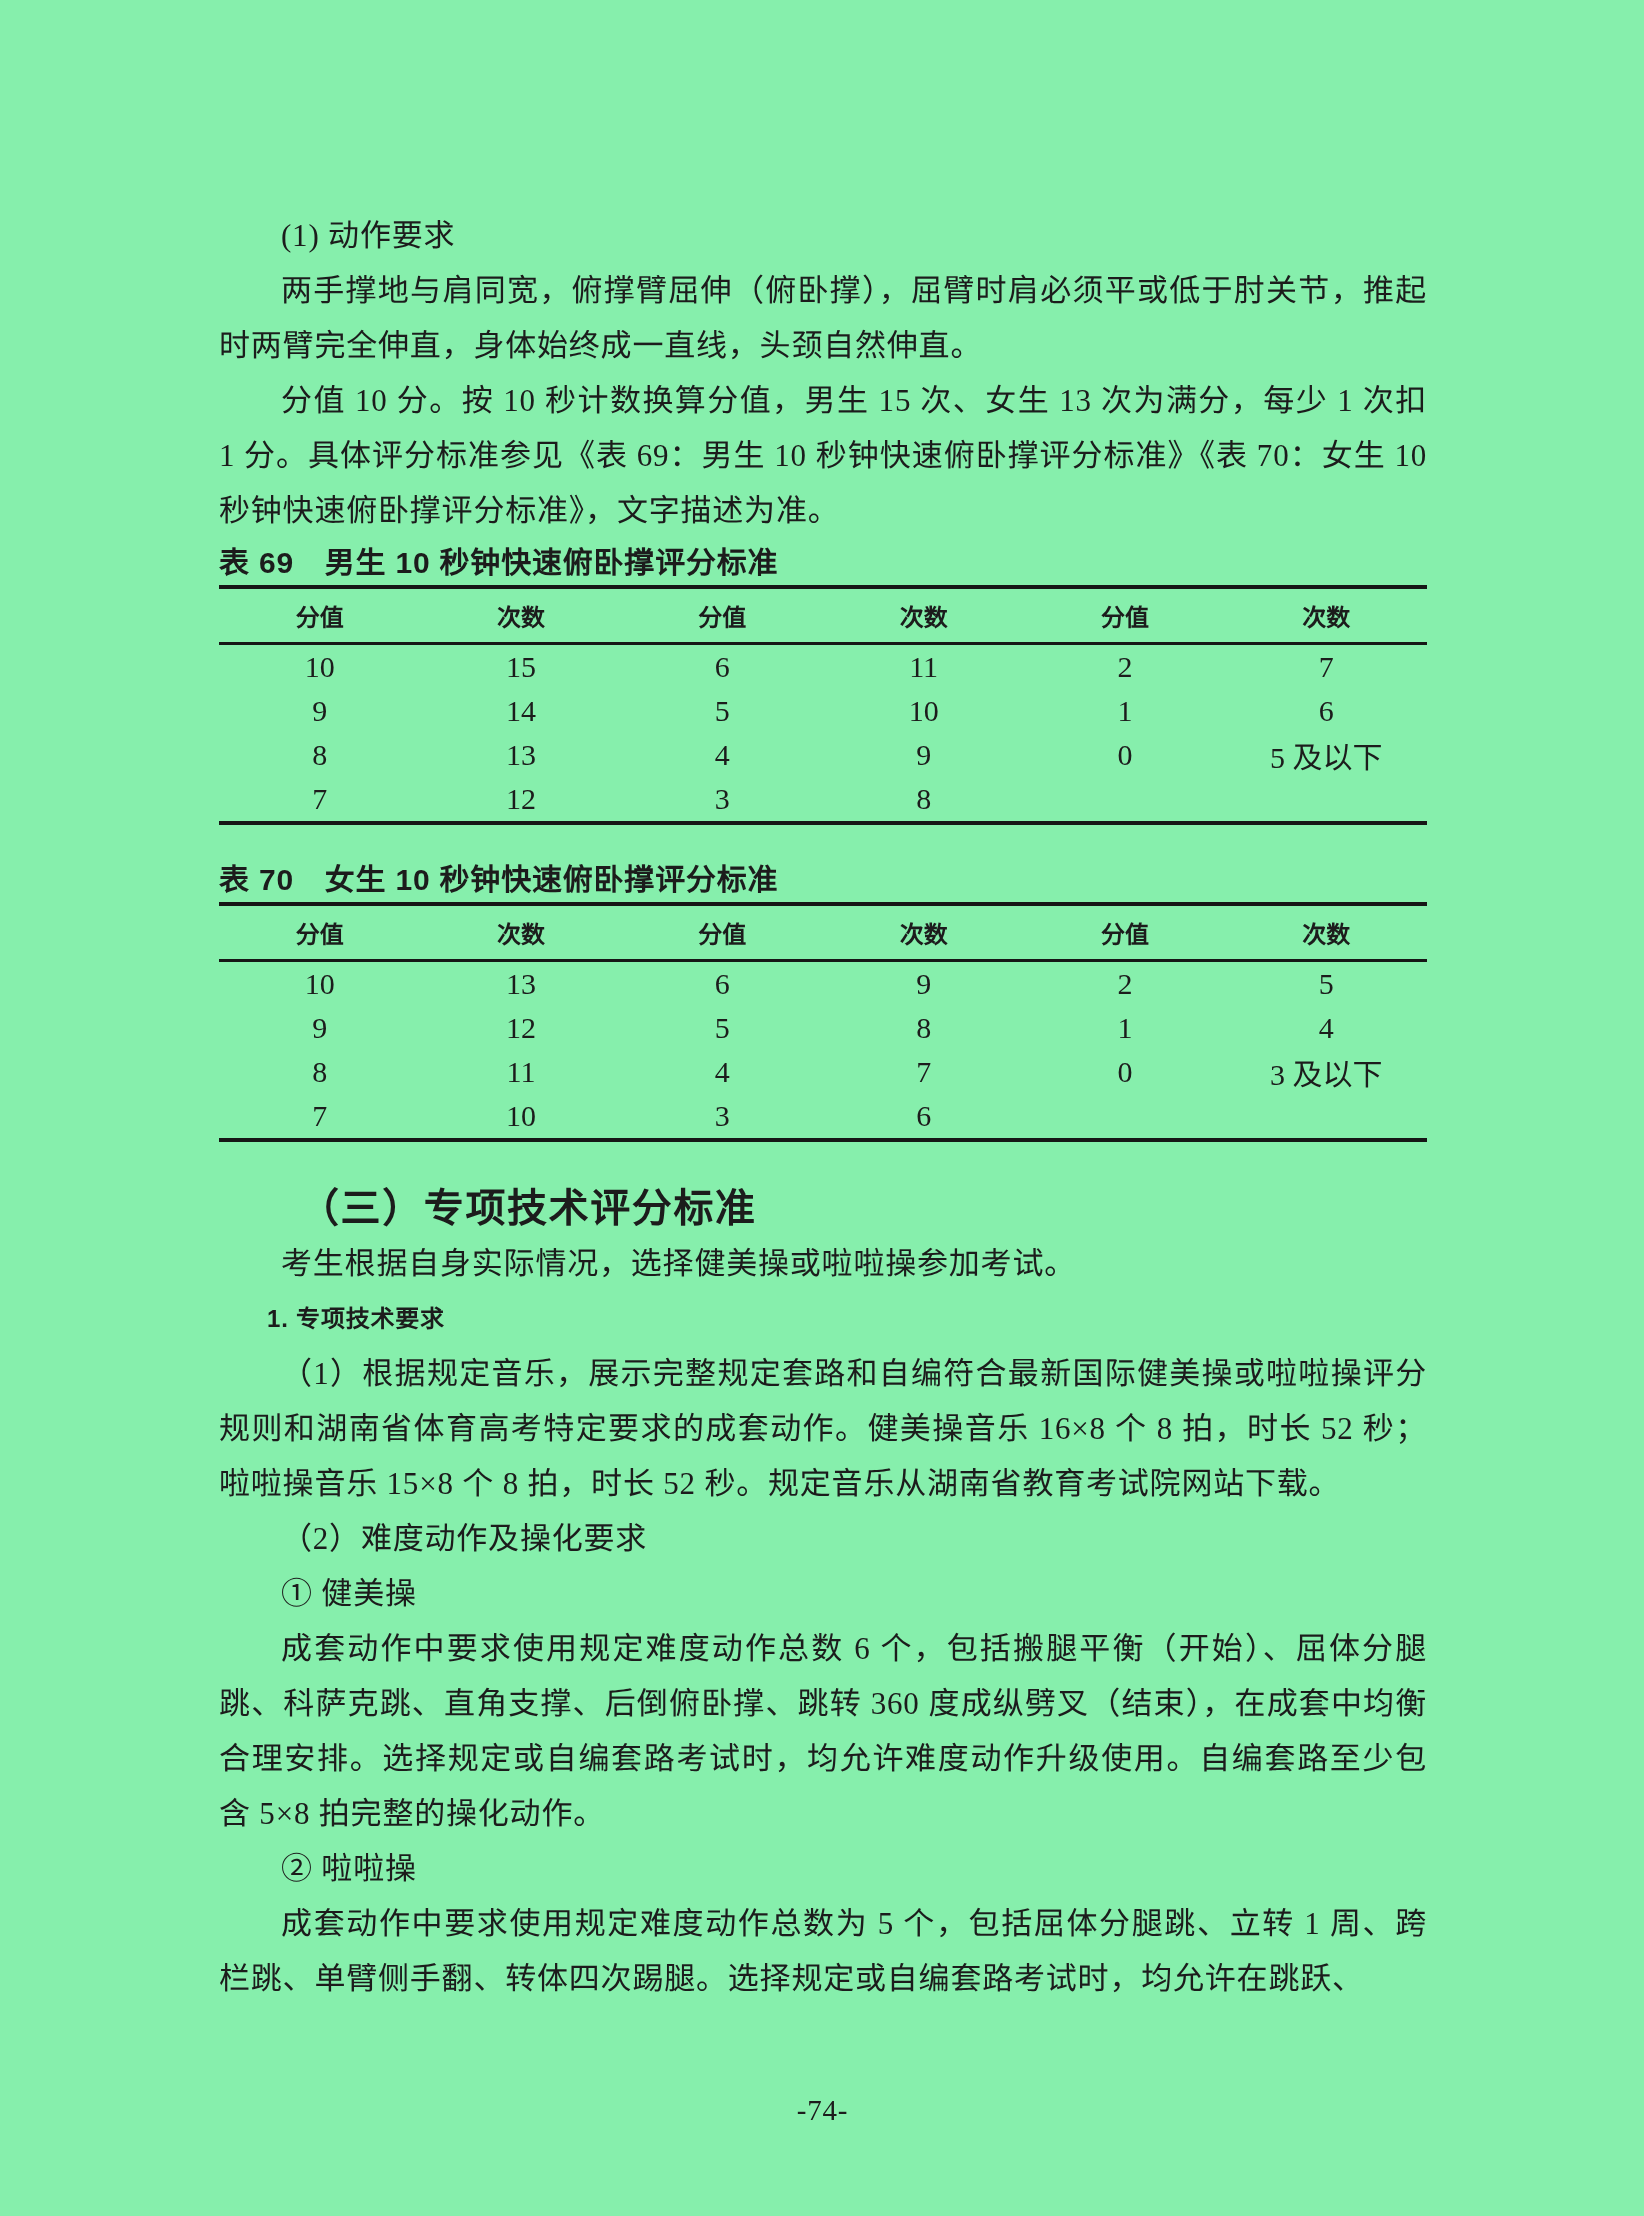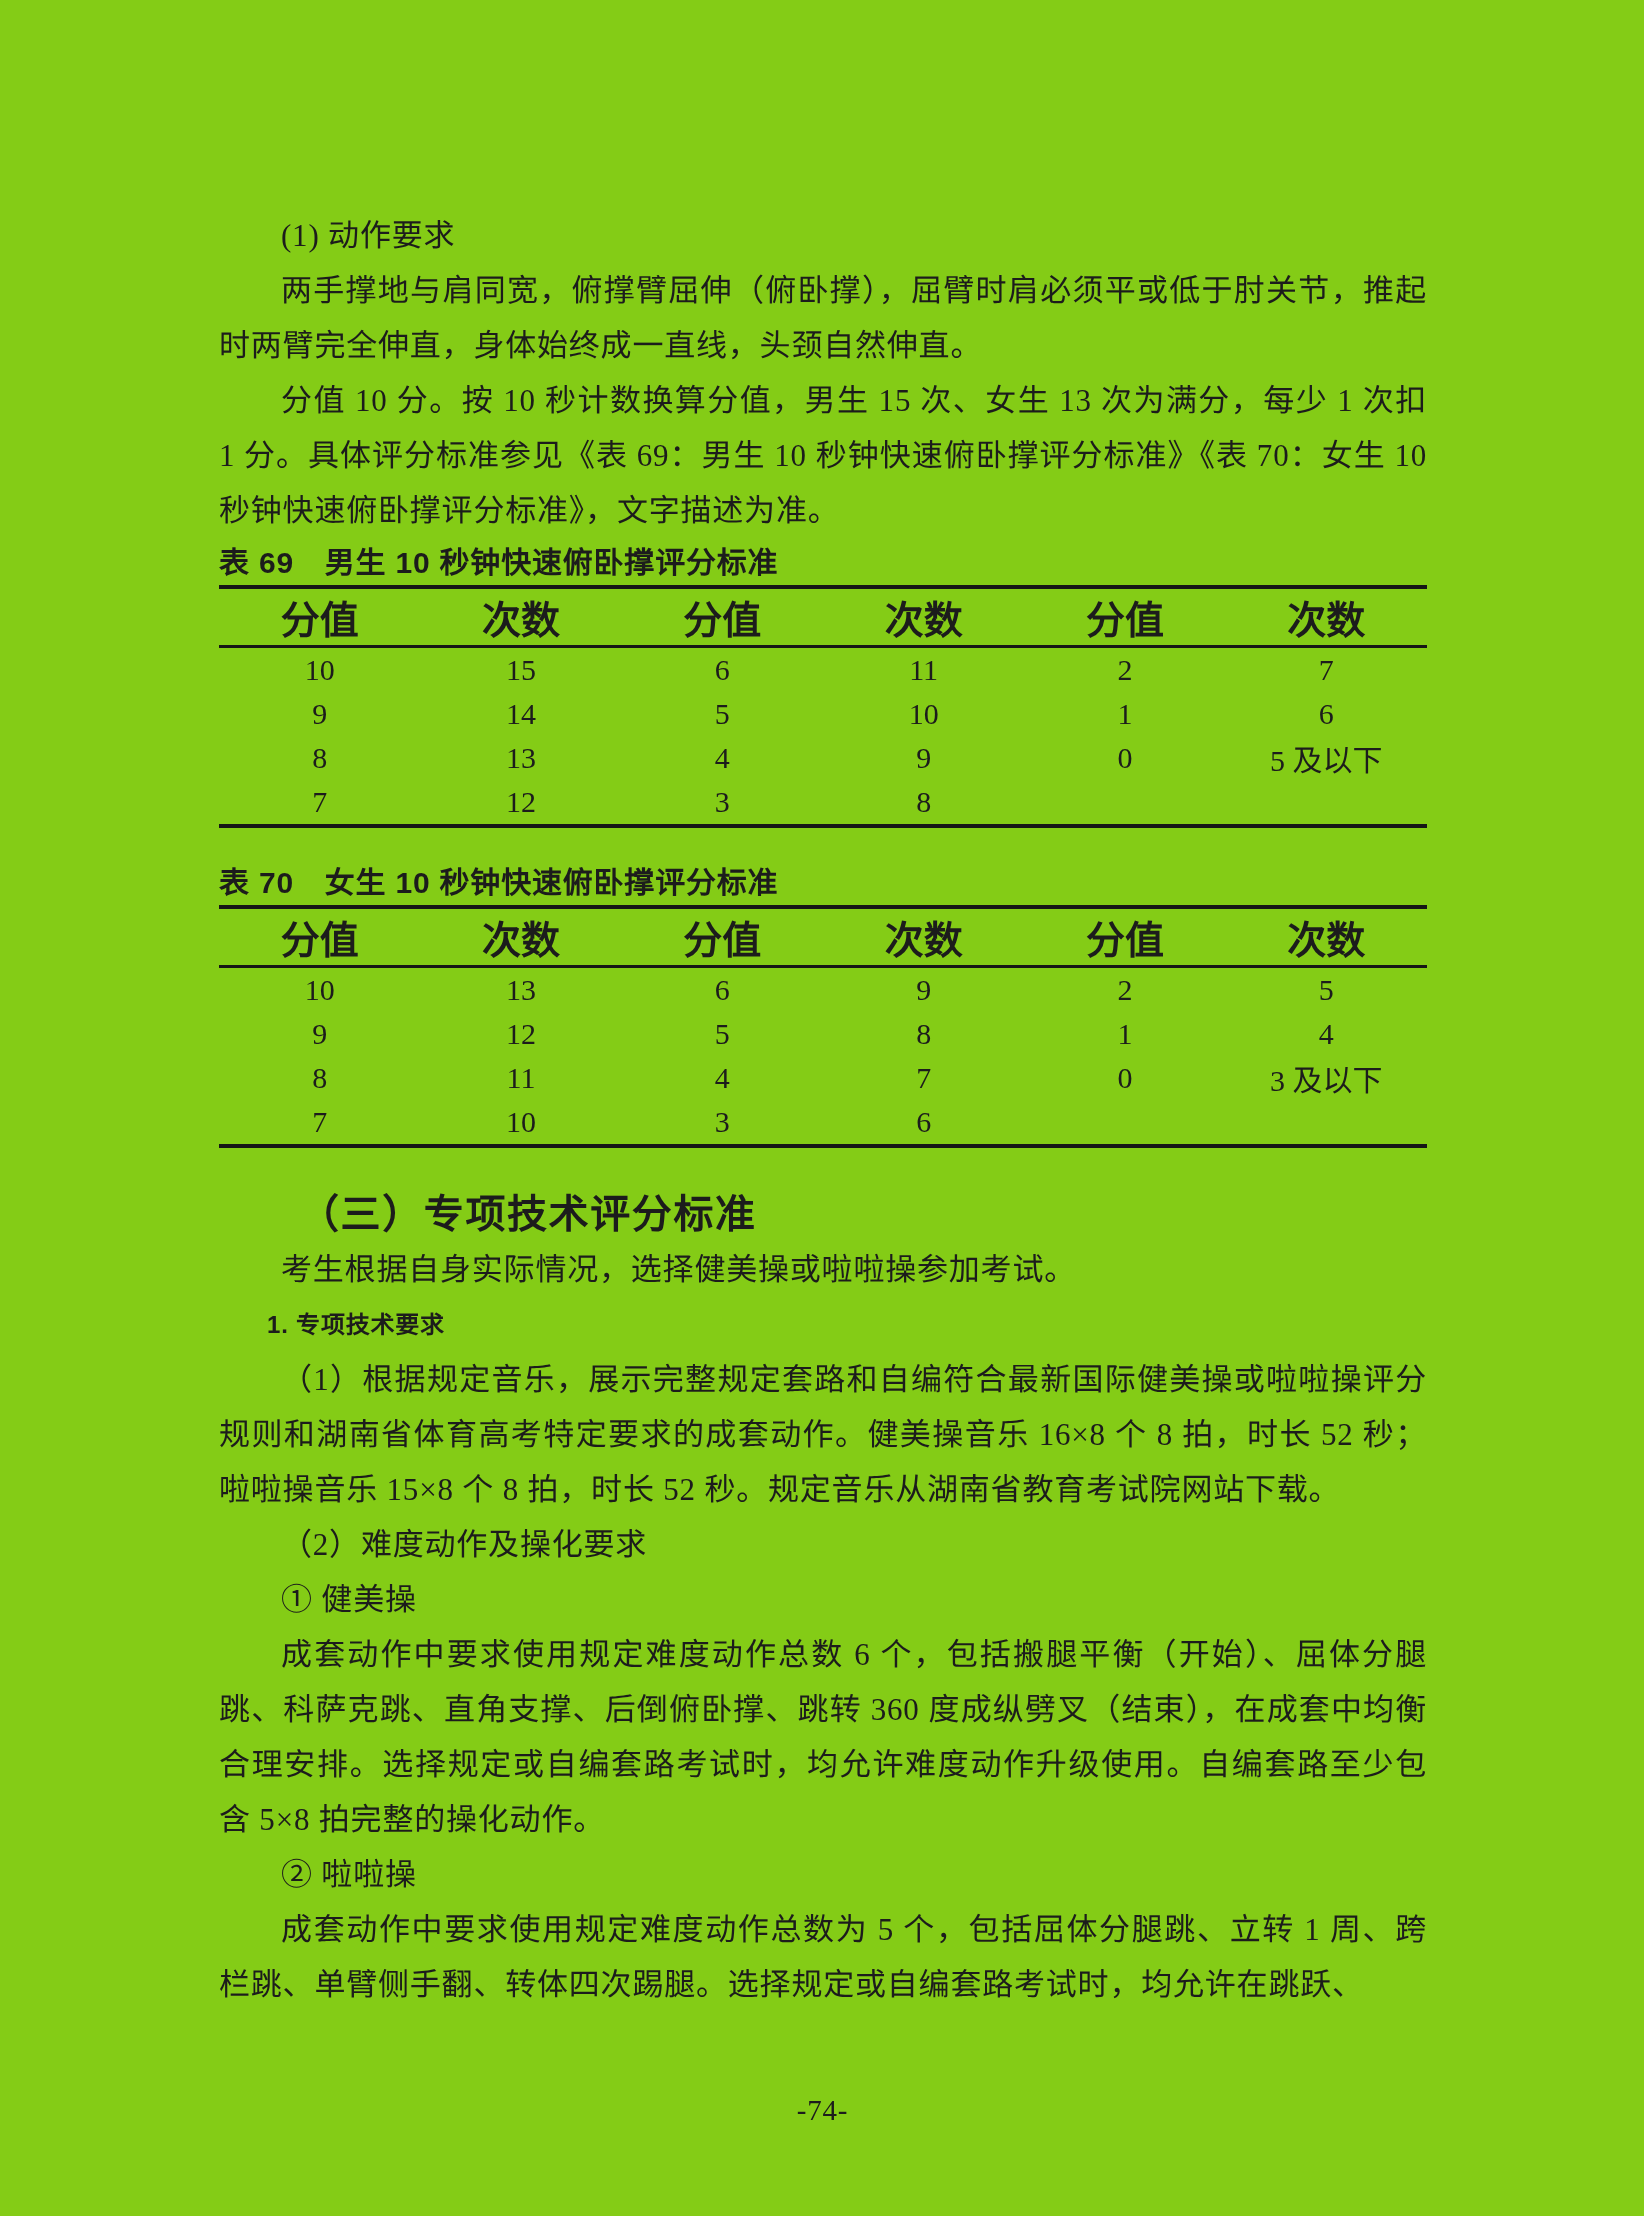--- a/index.html
+++ b/index.html
@@ -5,21 +5,21 @@
   html, body {
     margin: 0;
     padding: 0;
     background: #e8e8e8;
   }
   .page {
     position: relative;
     width: 1645px;
     height: 2216px;
     margin: 0 auto;
-    background: #84cc16;
+    background: #86efac;
     color: #1c1c1c;
     font-family: "Liberation Serif", "DejaVu Serif", serif;
     box-sizing: border-box;
     padding: 208px 218px 0 219px;
     overflow: hidden;
   }
   .para {
     margin: 0;
     font-size: 31px;
     line-height: 55px;
@@ -59,21 +59,21 @@
   table.score-table {
     width: 100%;
     border-collapse: collapse;
     table-layout: fixed;
     border-top: 4px solid #161616;
     border-bottom: 4px solid #161616;
   }
   table.score-table thead th {
     font-family: "Liberation Sans", "DejaVu Sans", sans-serif;
     font-weight: bold;
-    font-size: 39px;
+    font-size: 24px;
     height: 53px;
     text-align: center;
     vertical-align: middle;
     border-bottom: 3.2px solid #161616;
     padding: 0;
   }
   table.score-table tbody td {
     font-size: 30px;
     height: 44px;
     text-align: center;

